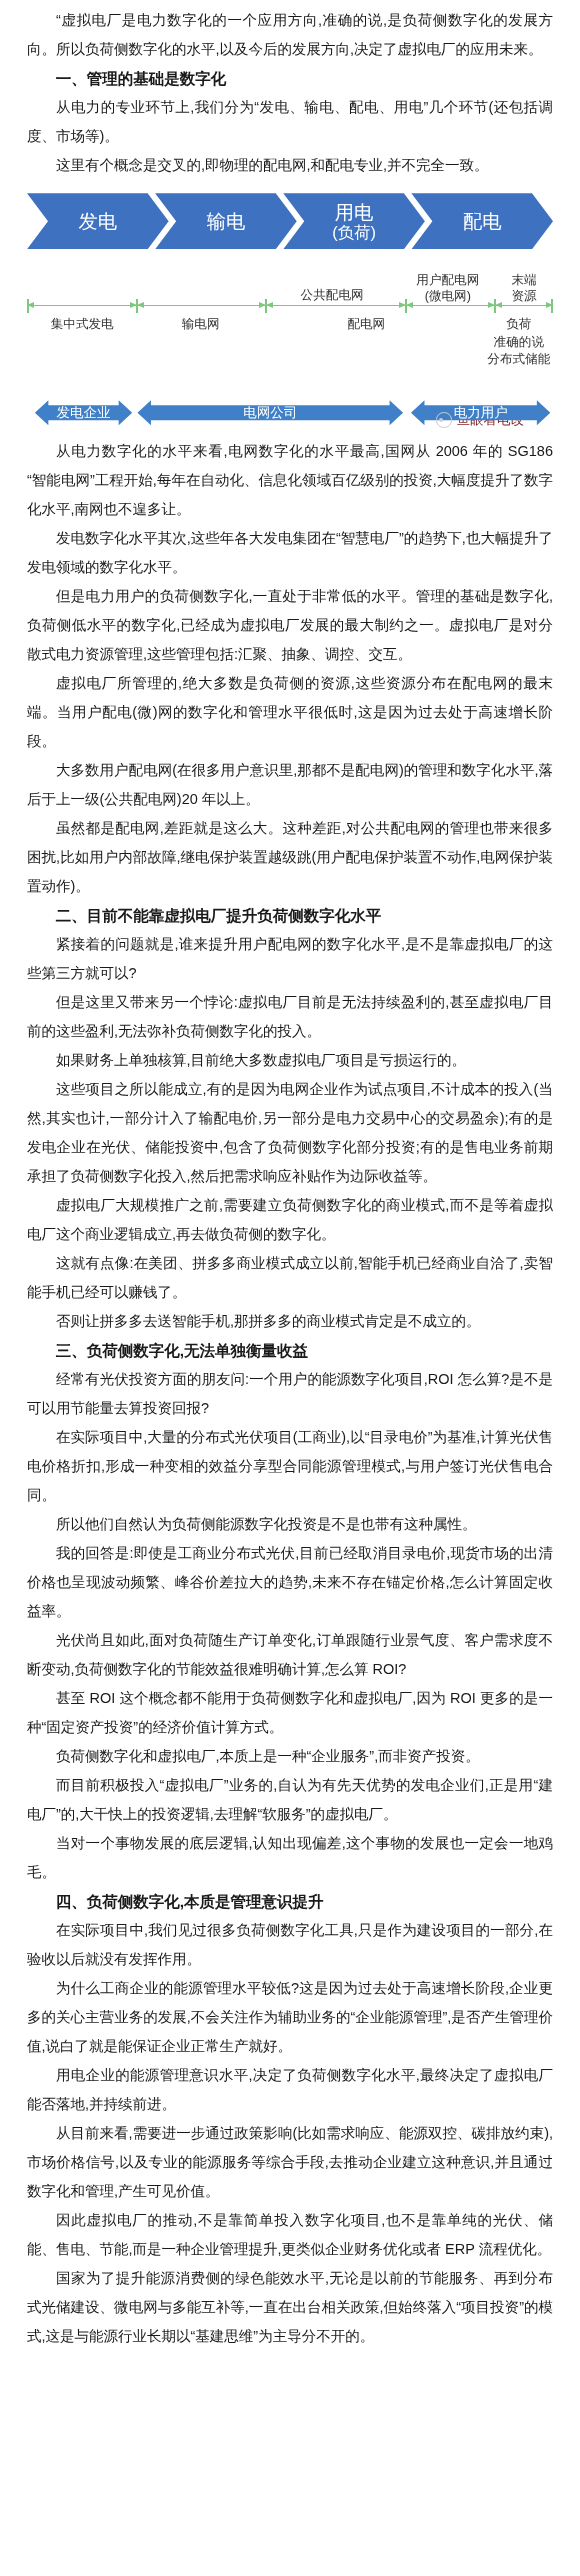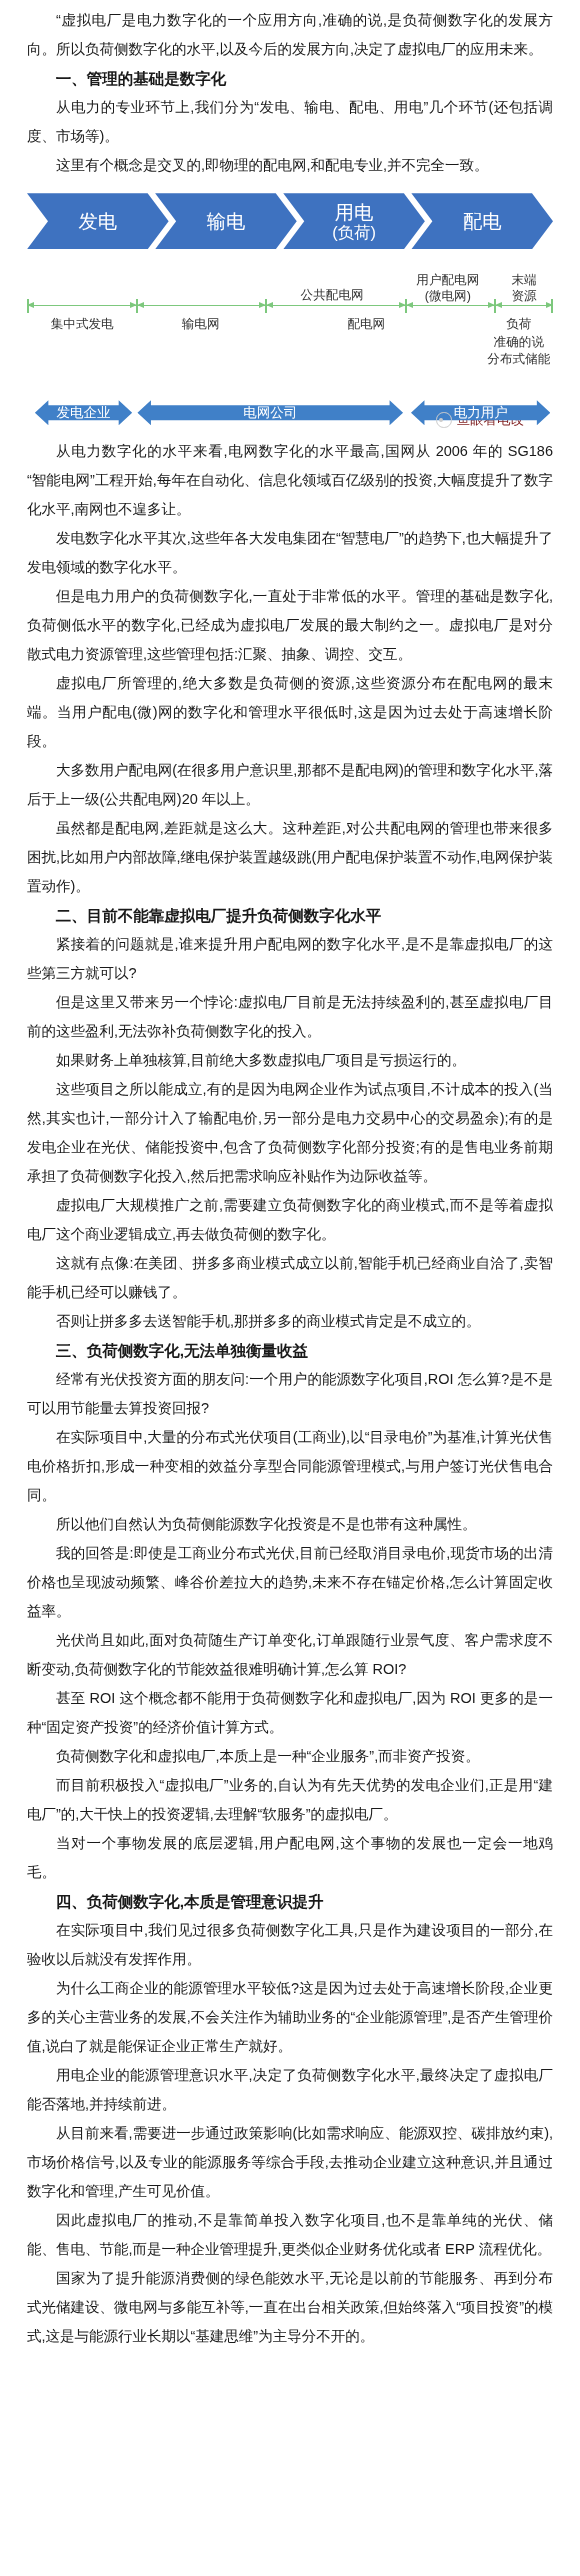--- a/index.html
+++ b/index.html
@@ -144,21 +144,21 @@
       <p class="para">否则让拼多多去送智能手机,那拼多多的商业模式肯定是不成立的。</p>
       <h2 class="heading">三、负荷侧数字化,无法单独衡量收益</h2>
       <p class="para">经常有光伏投资方面的朋友问:一个用户的能源数字化项目,ROI 怎么算?是不是可以用节能量去算投资回报?</p>
       <p class="para">在实际项目中,大量的分布式光伏项目(工商业),以“目录电价”为基准,计算光伏售电价格折扣,形成一种变相的效益分享型合同能源管理模式,与用户签订光伏售电合同。</p>
       <p class="para">所以他们自然认为负荷侧能源数字化投资是不是也带有这种属性。</p>
       <p class="para">我的回答是:即使是工商业分布式光伏,目前已经取消目录电价,现货市场的出清价格也呈现波动频繁、峰谷价差拉大的趋势,未来不存在锚定价格,怎么计算固定收益率。</p>
       <p class="para">光伏尚且如此,面对负荷随生产订单变化,订单跟随行业景气度、客户需求度不断变动,负荷侧数字化的节能效益很难明确计算,怎么算 ROI?</p>
       <p class="para">甚至 ROI 这个概念都不能用于负荷侧数字化和虚拟电厂,因为 ROI 更多的是一种“固定资产投资”的经济价值计算方式。</p>
       <p class="para">负荷侧数字化和虚拟电厂,本质上是一种“企业服务”,而非资产投资。</p>
       <p class="para">而目前积极投入“虚拟电厂”业务的,自认为有先天优势的发电企业们,正是用“建电厂”的,大干快上的投资逻辑,去理解“软服务”的虚拟电厂。</p>
-      <p class="para">当对一个事物发展的底层逻辑,用户配电网,这个事物的发展也一定会一地鸡毛。</p>
+      <p class="para">当对一个事物发展的底层逻辑,认知出现偏差,这个事物的发展也一定会一地鸡毛。</p>
       <h2 class="heading">四、负荷侧数字化,本质是管理意识提升</h2>
       <p class="para">在实际项目中,我们见过很多负荷侧数字化工具,只是作为建设项目的一部分,在验收以后就没有发挥作用。</p>
       <p class="para">为什么工商企业的能源管理水平较低?这是因为过去处于高速增长阶段,企业更多的关心主营业务的发展,不会关注作为辅助业务的“企业能源管理”,是否产生管理价值,说白了就是能保证企业正常生产就好。</p>
       <p class="para">用电企业的能源管理意识水平,决定了负荷侧数字化水平,最终决定了虚拟电厂能否落地,并持续前进。</p>
       <p class="para">从目前来看,需要进一步通过政策影响(比如需求响应、能源双控、碳排放约束),市场价格信号,以及专业的能源服务等综合手段,去推动企业建立这种意识,并且通过数字化和管理,产生可见价值。</p>
       <p class="para">因此虚拟电厂的推动,不是靠简单投入数字化项目,也不是靠单纯的光伏、储能、售电、节能,而是一种企业管理提升,更类似企业财务优化或者 ERP 流程优化。</p>
       <p class="para">国家为了提升能源消费侧的绿色能效水平,无论是以前的节能服务、再到分布式光储建设、微电网与多能互补等,一直在出台相关政策,但始终落入“项目投资”的模式,这是与能源行业长期以“基建思维”为主导分不开的。</p>
     </div>
 
 </div>

